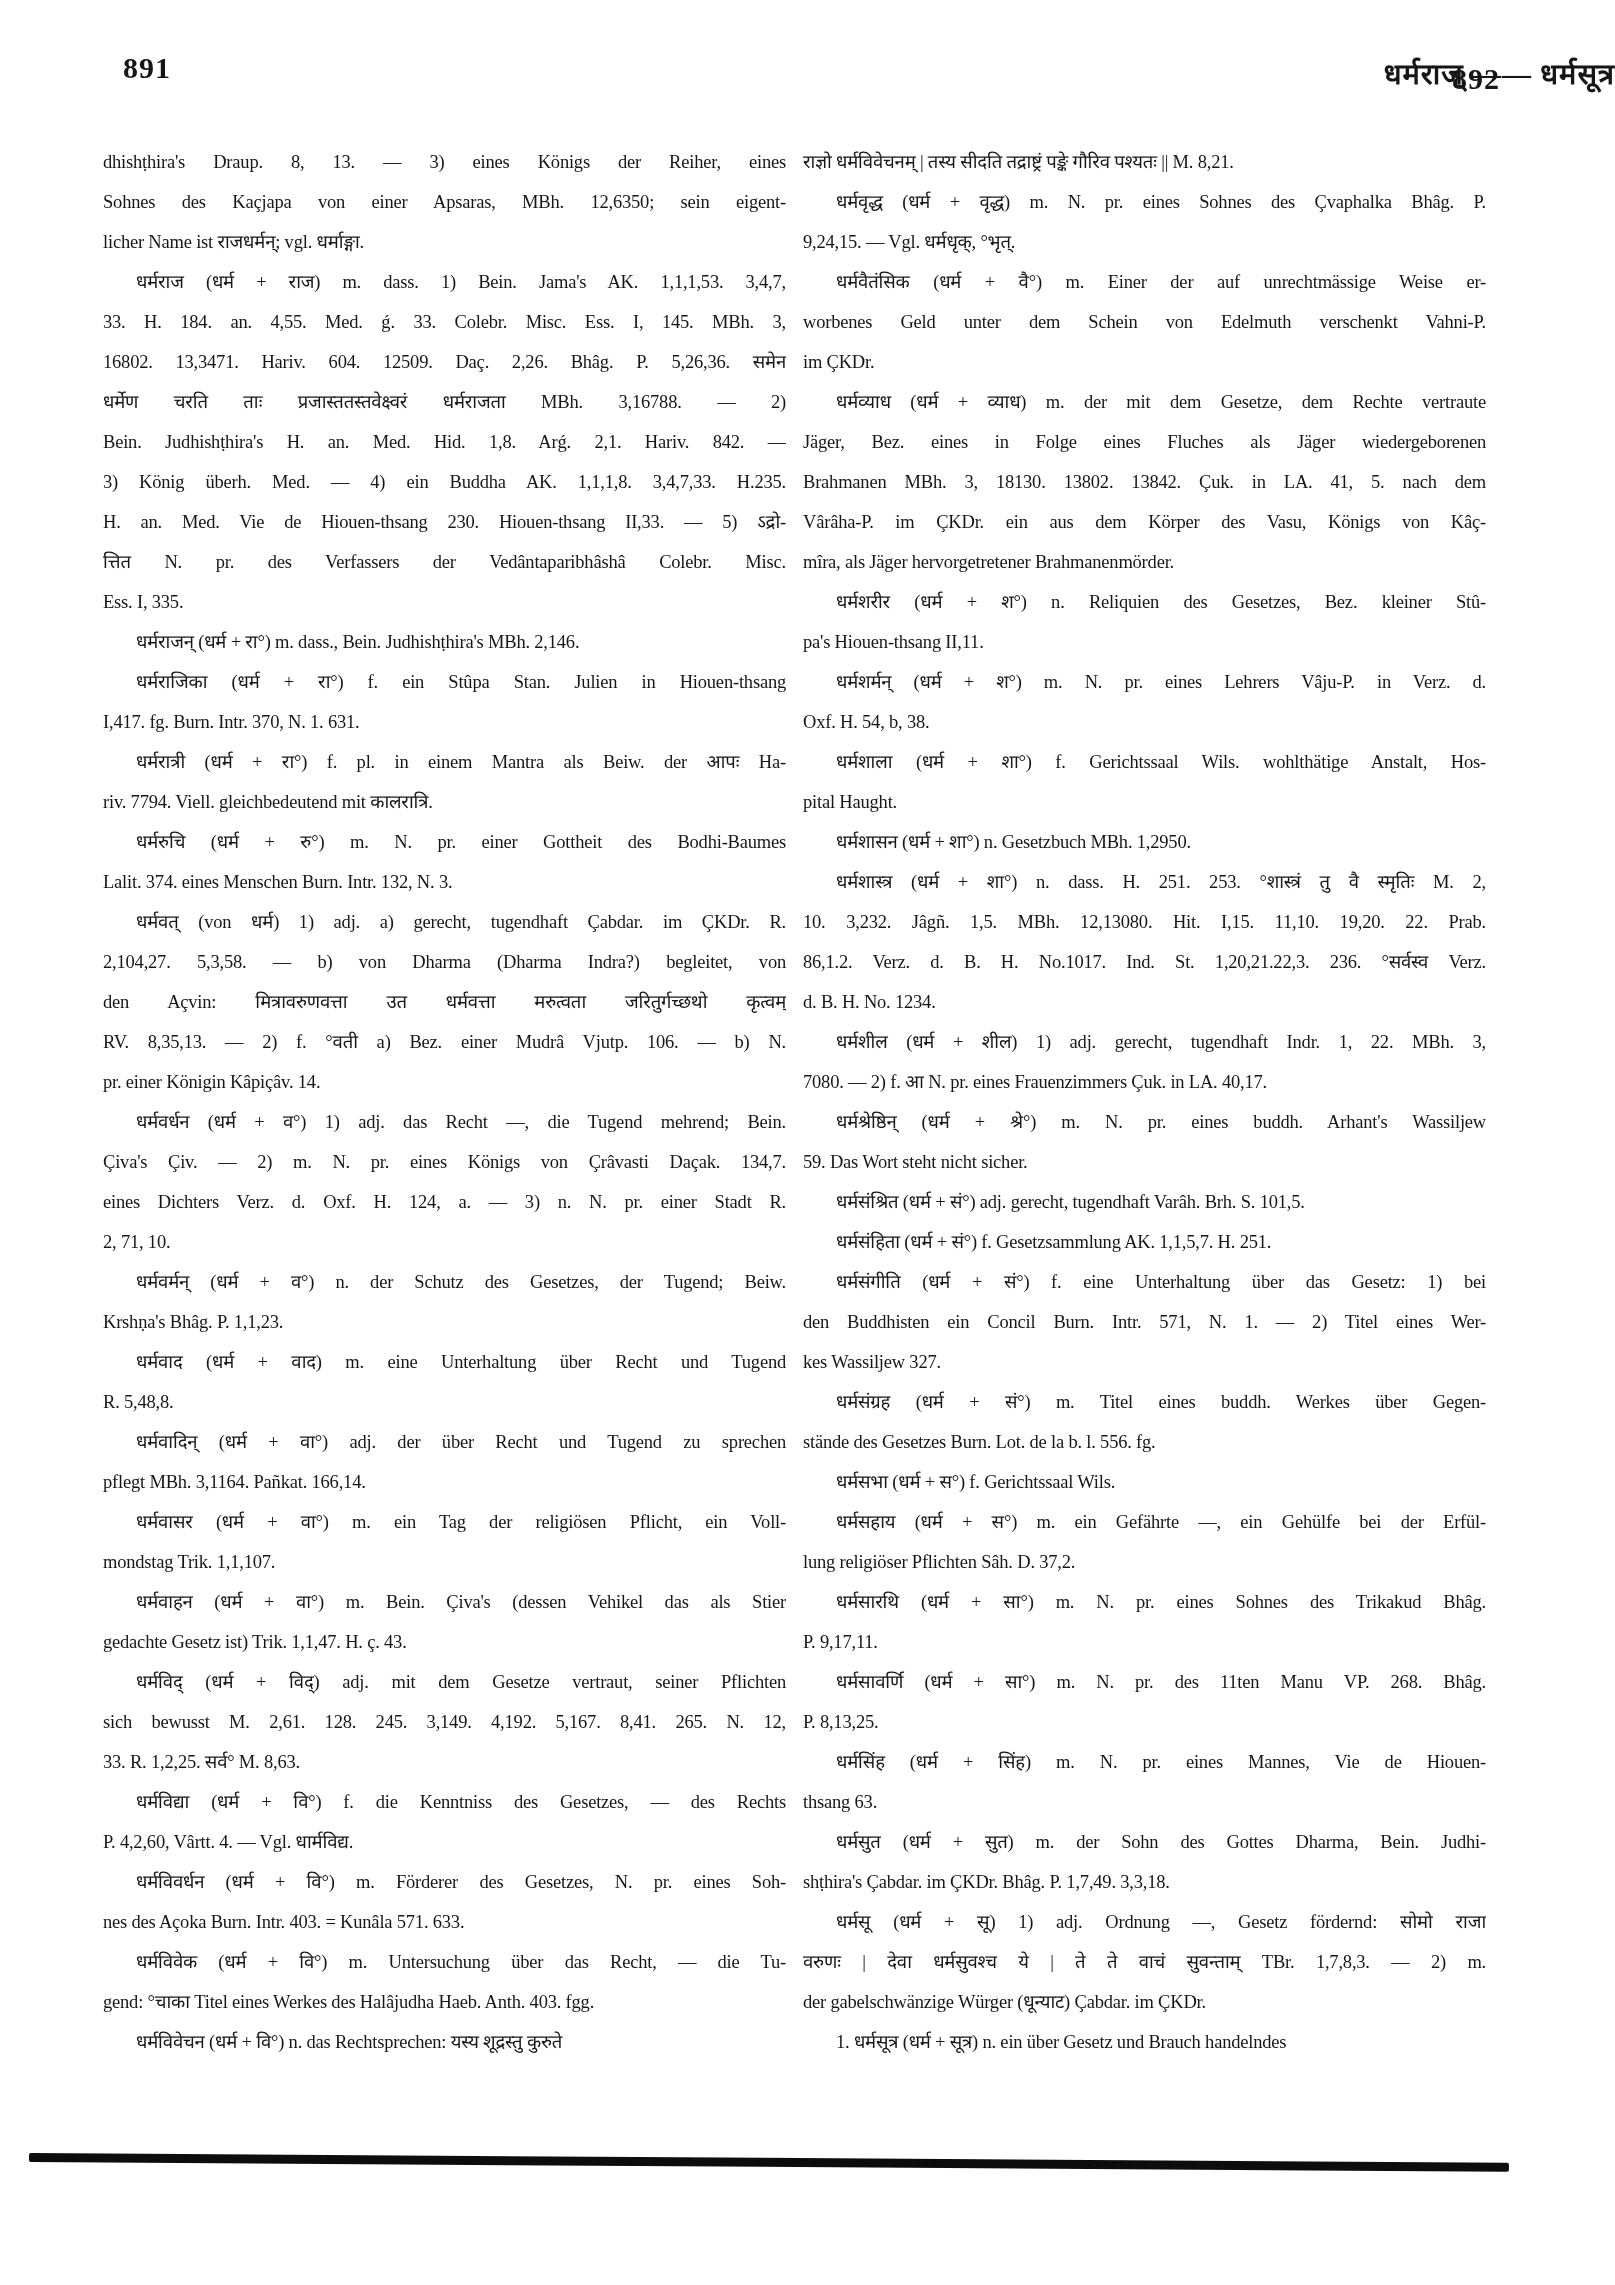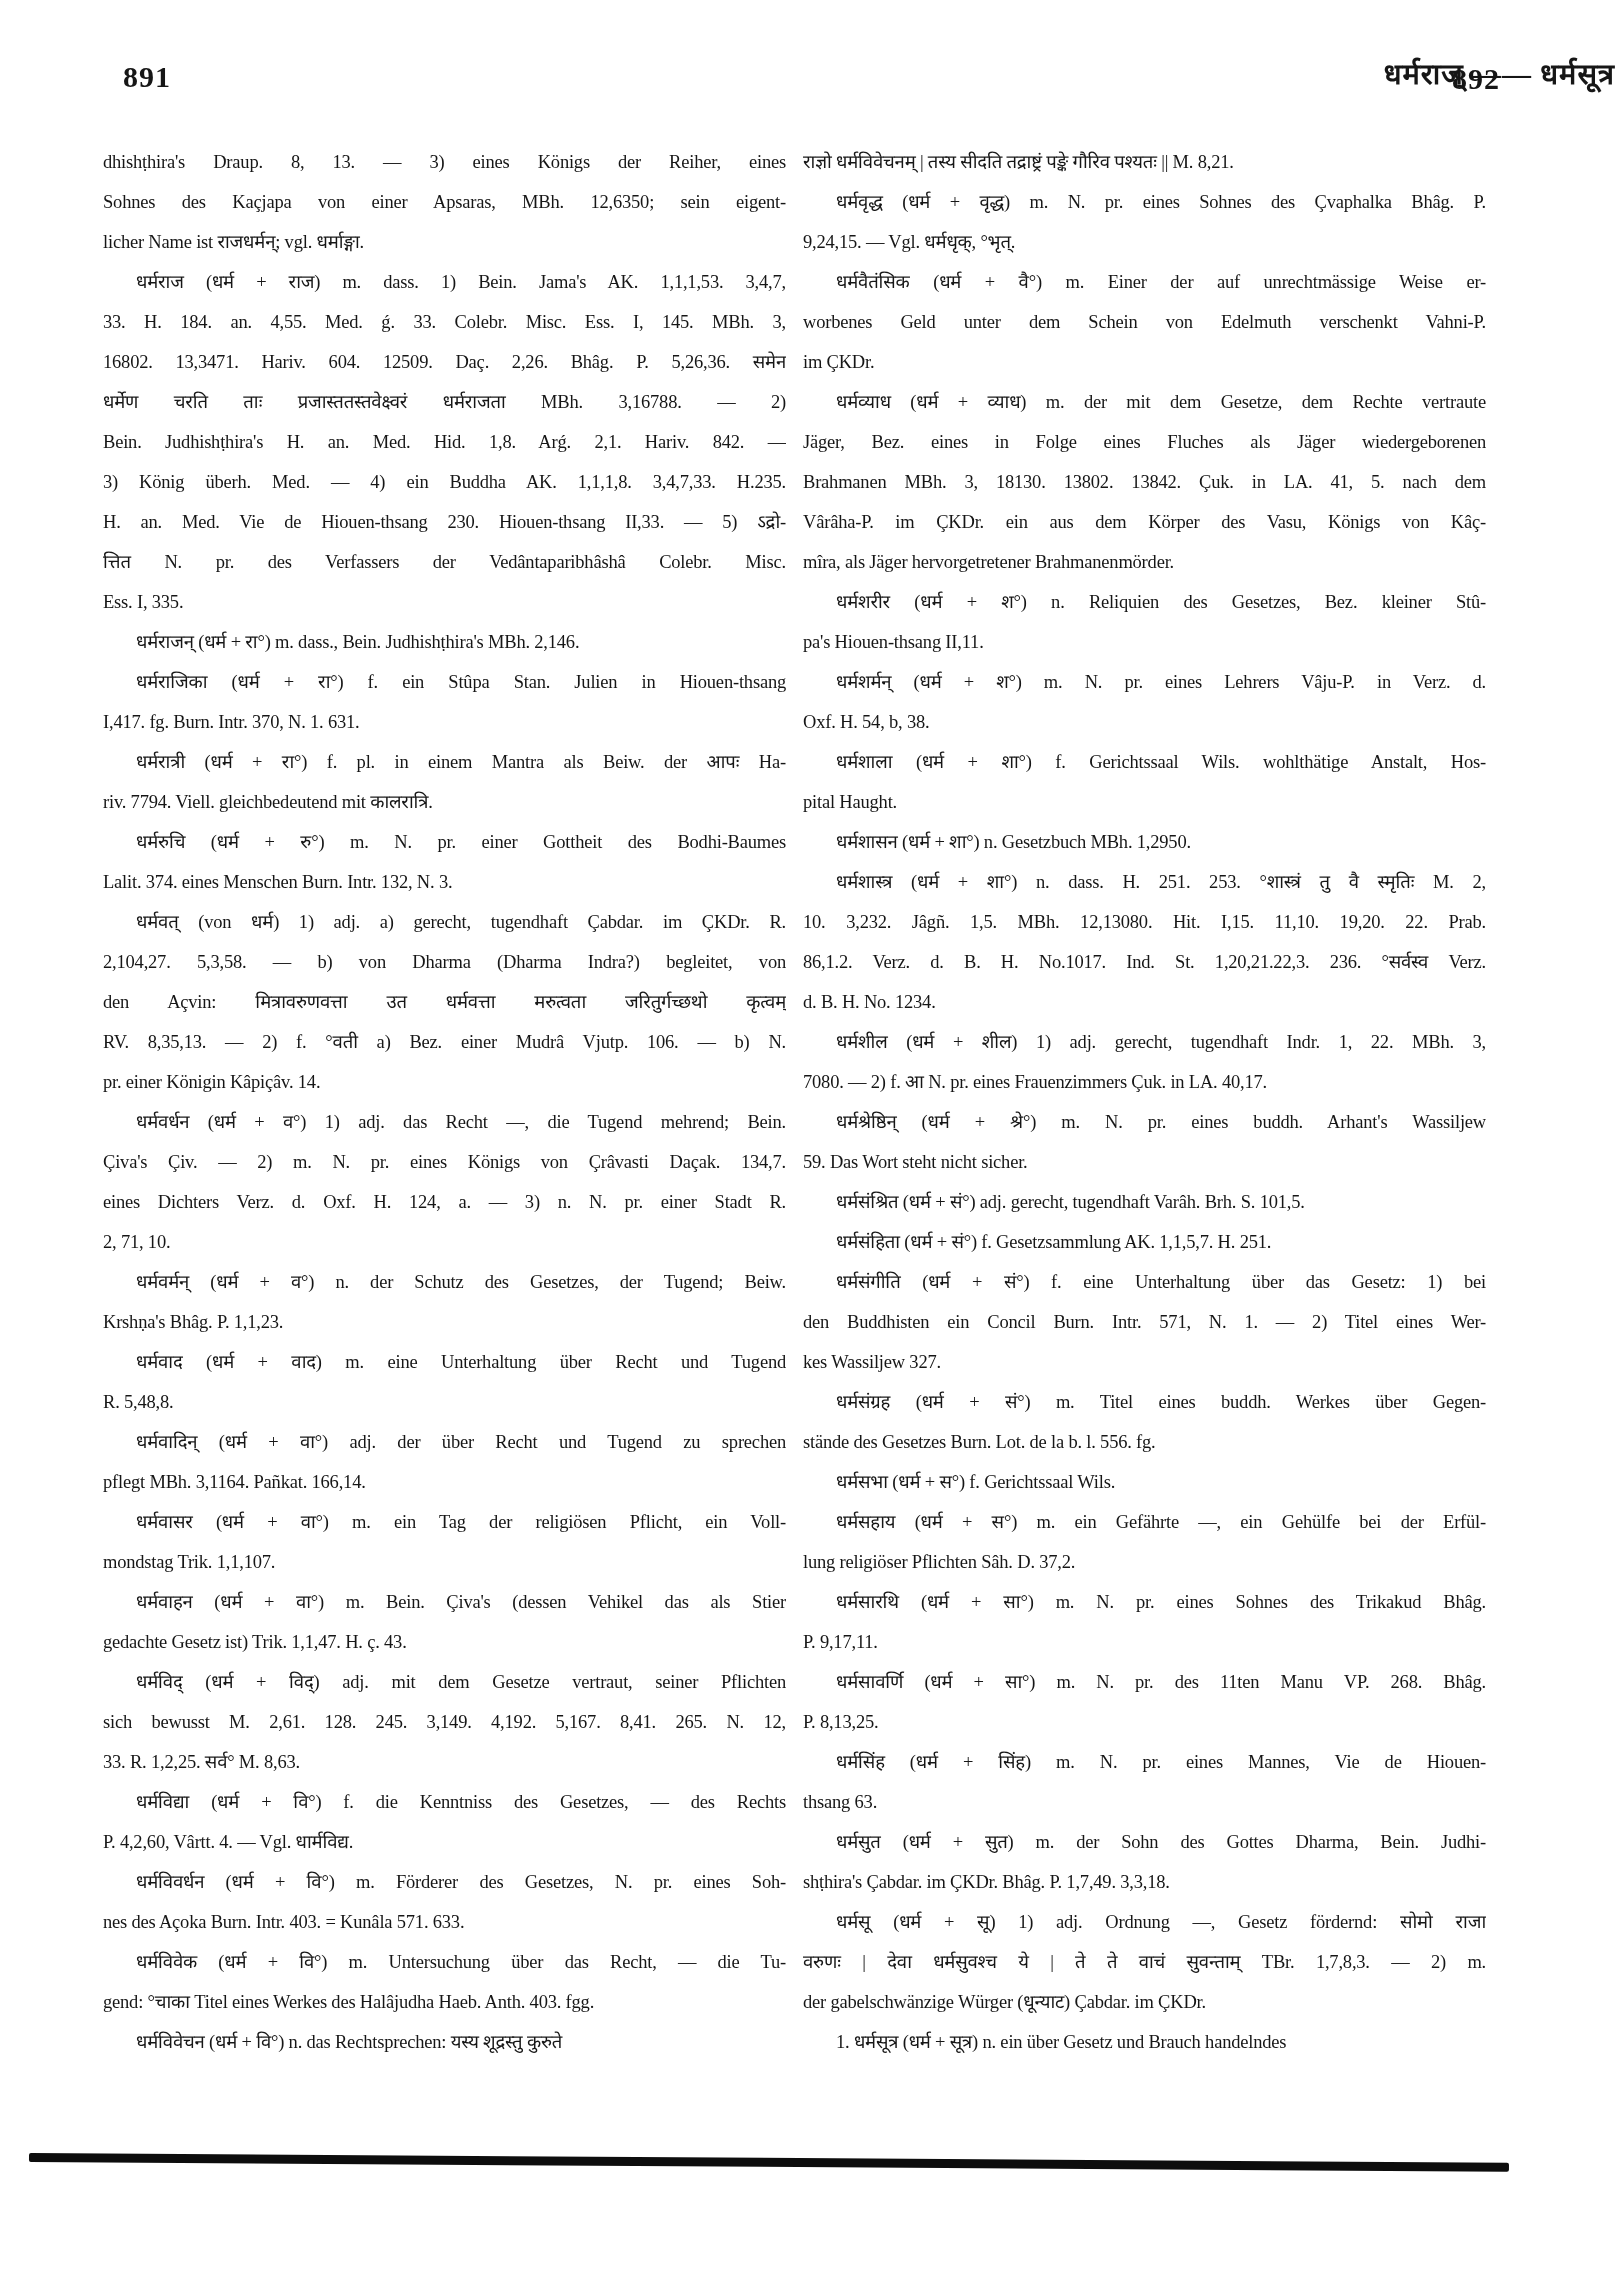--- a/index.html
+++ b/index.html
@@ -11,21 +11,21 @@
     color: #161616;
     overflow: hidden;
   }
   .page { position: absolute; inset: 0; }
 
   
   .hdr-num {
     position: absolute; top: 51px;
     font-size: 30px; font-weight: bold; letter-spacing: 1px;
   }
-  .hdr-num.left  { left: 123px; margin-top: 9px; }
+  .hdr-num.left  { left: 123px; }
   .hdr-num.right { right: 115px; top: 62px; }
   .hdr-title {
     position: absolute; top: 53px; left: 0; right: 0;
     text-align: right;
     font-size: 29px; font-weight: bold;
     letter-spacing: 1px;
   }
 
   
   .columns {

